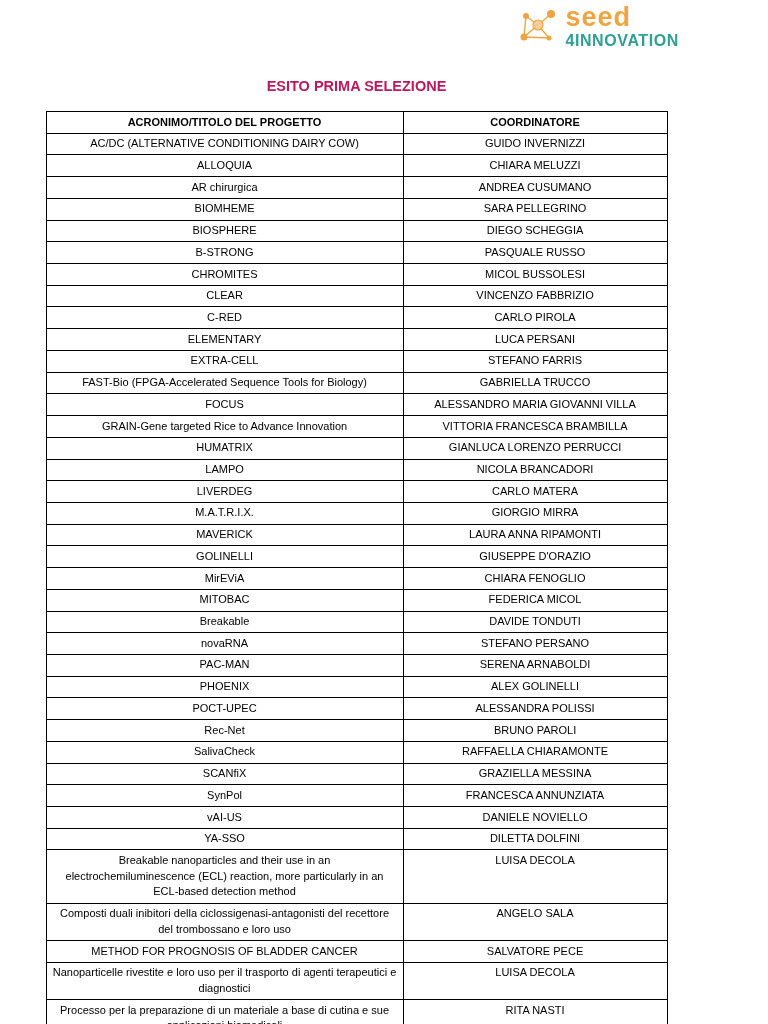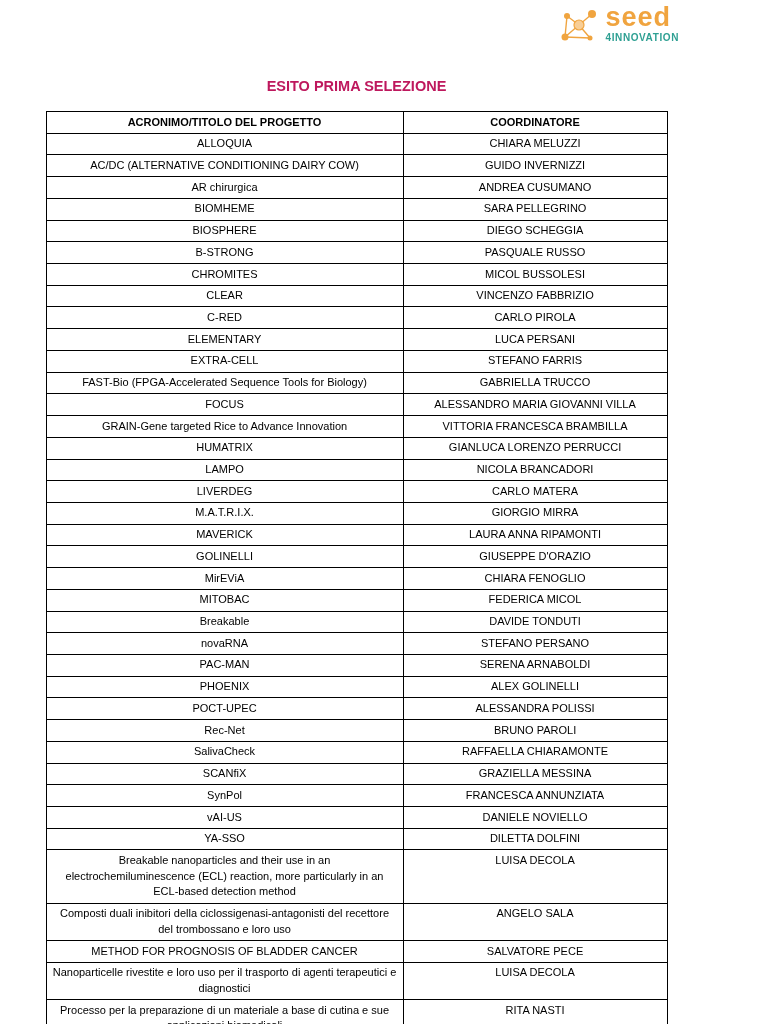--- a/index.html
+++ b/index.html
@@ -28,21 +28,21 @@
   .logo-icon { margin-top: 2px; }
   .logo-text { display: flex; flex-direction: column; line-height: 1; }
   .logo-brand {
     font-size: 27px;
     font-weight: bold;
     color: #F0A43F;
     letter-spacing: 1px;
     line-height: 1;
   }
   .logo-sub {
-    font-size: 10px;
+    font-size: 16px;
     font-weight: bold;
     color: #2FA093;
     letter-spacing: 0.6px;
     margin-top: 2px;
   }
   
   .doc-title {
     margin-top: 78px;
     text-align: center;
     font-size: 14.5px;
@@ -108,28 +108,28 @@
       <col class="col-coordinator">
     </colgroup>
     <thead>
       <tr>
         <th>ACRONIMO/TITOLO DEL PROGETTO</th>
         <th>COORDINATORE</th>
       </tr>
     </thead>
     <tbody>
         <tr>
+          <td>AC/DC (ALTERNATIVE CONDITIONING DAIRY COW)</td>
+          <td>GUIDO INVERNIZZI</td>
+        </tr>
+        <tr>
           <td>ALLOQUIA</td>
           <td>CHIARA MELUZZI</td>
         </tr>
         <tr>
-          <td>AC/DC (ALTERNATIVE CONDITIONING DAIRY COW)</td>
-          <td>GUIDO INVERNIZZI</td>
-        </tr>
-        <tr>
           <td>AR chirurgica</td>
           <td>ANDREA CUSUMANO</td>
         </tr>
         <tr>
           <td>BIOMHEME</td>
           <td>SARA PELLEGRINO</td>
         </tr>
         <tr>
           <td>BIOSPHERE</td>
           <td>DIEGO SCHEGGIA</td>

